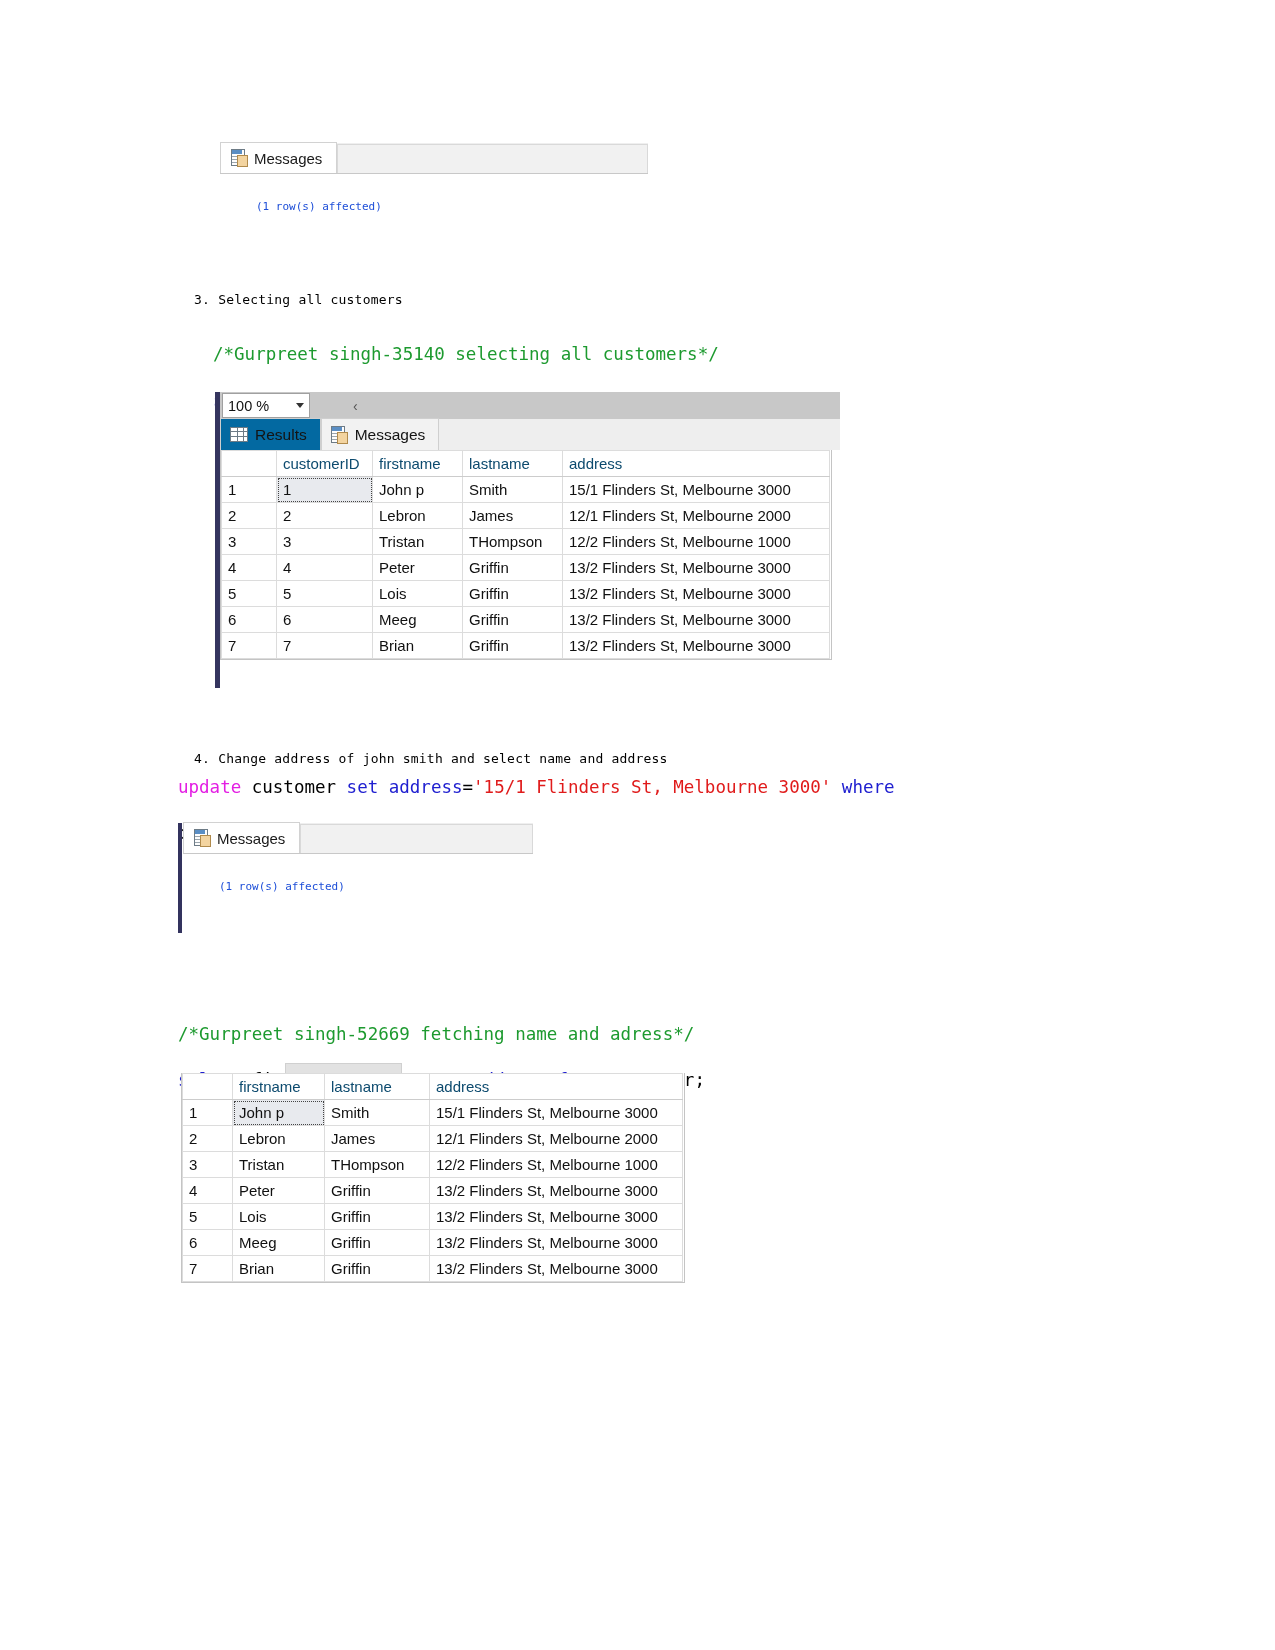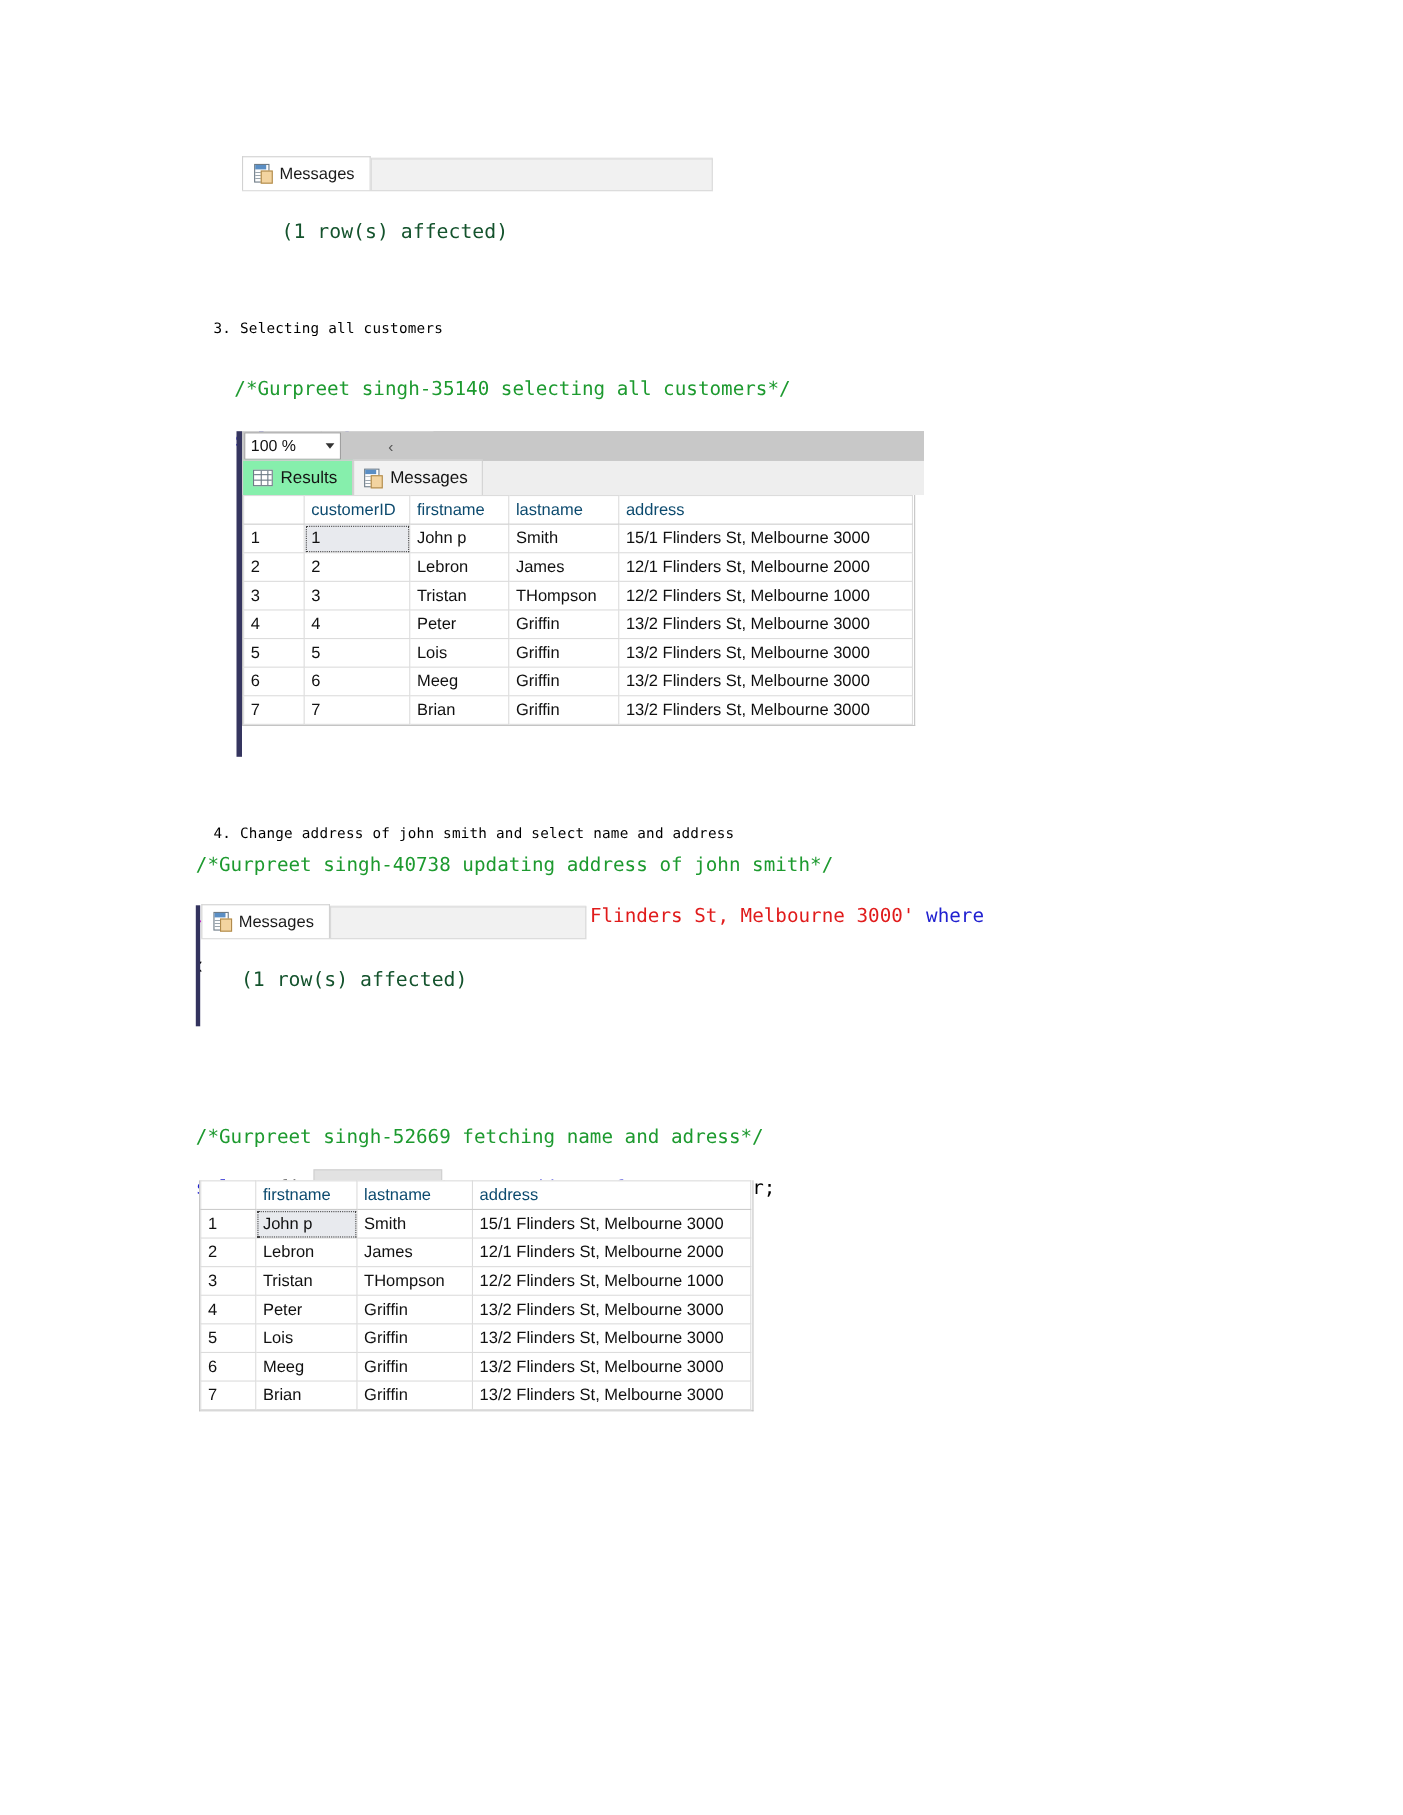--- a/index.html
+++ b/index.html
@@ -66,22 +66,22 @@
   .msg-tab-filler {
     flex: 1;
     height: 28px;
     background: #f1f1f1;
     border: 1px solid #d9d9d9;
     border-bottom: none;
   }
   .msg-body {
     background: #ffffff;
     font-family: "DejaVu Sans Mono", monospace;
-    font-size: 18px;
-    color: #14532d;
+    font-size: 11px;
+    color: #1d4ed8;
     padding: 26px 0 0 36px;
     white-space: pre;
   }
   .msg-leftbar {
     position: absolute;
     left: 0; top: 0; bottom: 0;
     width: 4px;
     background: #33335e;
   }
 
@@ -187,21 +187,21 @@
   }
   .rtab {
     display: flex;
     align-items: center;
     gap: 7px;
     height: 31px;
     padding: 0 13px 0 9px;
     font-family: "Liberation Sans", sans-serif;
     font-size: 15.5px;
     color: #141414;
-    background: #86efac;
+    background: #0369a1;
     border-left: 1px solid #cfcfcf;
     border-right: 1px solid #cfcfcf;
     border-top: 1px solid #cfcfcf;
   }
   .rtab.inactive { background: #f2f2f2; }
   .tab-filler { flex: 1; height: 29px; background: #eeeeee; }
 
   table.grid {
     border-collapse: collapse;
     background: #ffffff;
@@ -382,21 +382,20 @@
       </tbody>
     </table>
   </div>
 </div>
 
 <div class="abs heading" style="left:178px; top:736px;">
   <span>4.</span><span> </span><span>Change address of john smith and select name and address</span>
 </div>
 
 <div class="abs code-mono" style="left:178px; top:753px;">
-<div><span class="kw-green">/*Gurpreet singh-40738 updating address of john smith*/</span></div>
 <div><span class="kw-magenta">update</span><span> </span><span class="kw-black">customer</span><span> </span><span class="kw-blue">set</span><span> </span><span class="kw-blue">address</span><span class="kw-black">=</span><span class="kw-red">'15/1 Flinders St, Melbourne 3000'</span><span> </span><span class="kw-blue">where</span></div>
 <div><span class="kw-black">customerID=1;</span></div>
 </div>
 
 <div class="msg-leftbar" style="left:178px; top:823px; height:110px; bottom:auto;"></div>
 
 <div class="msg-pane" style="left:183px; top:823px; width:350px;">
   <div class="msg-tabstrip">
     <div class="msg-tab">
       <span class="ico-messages">

